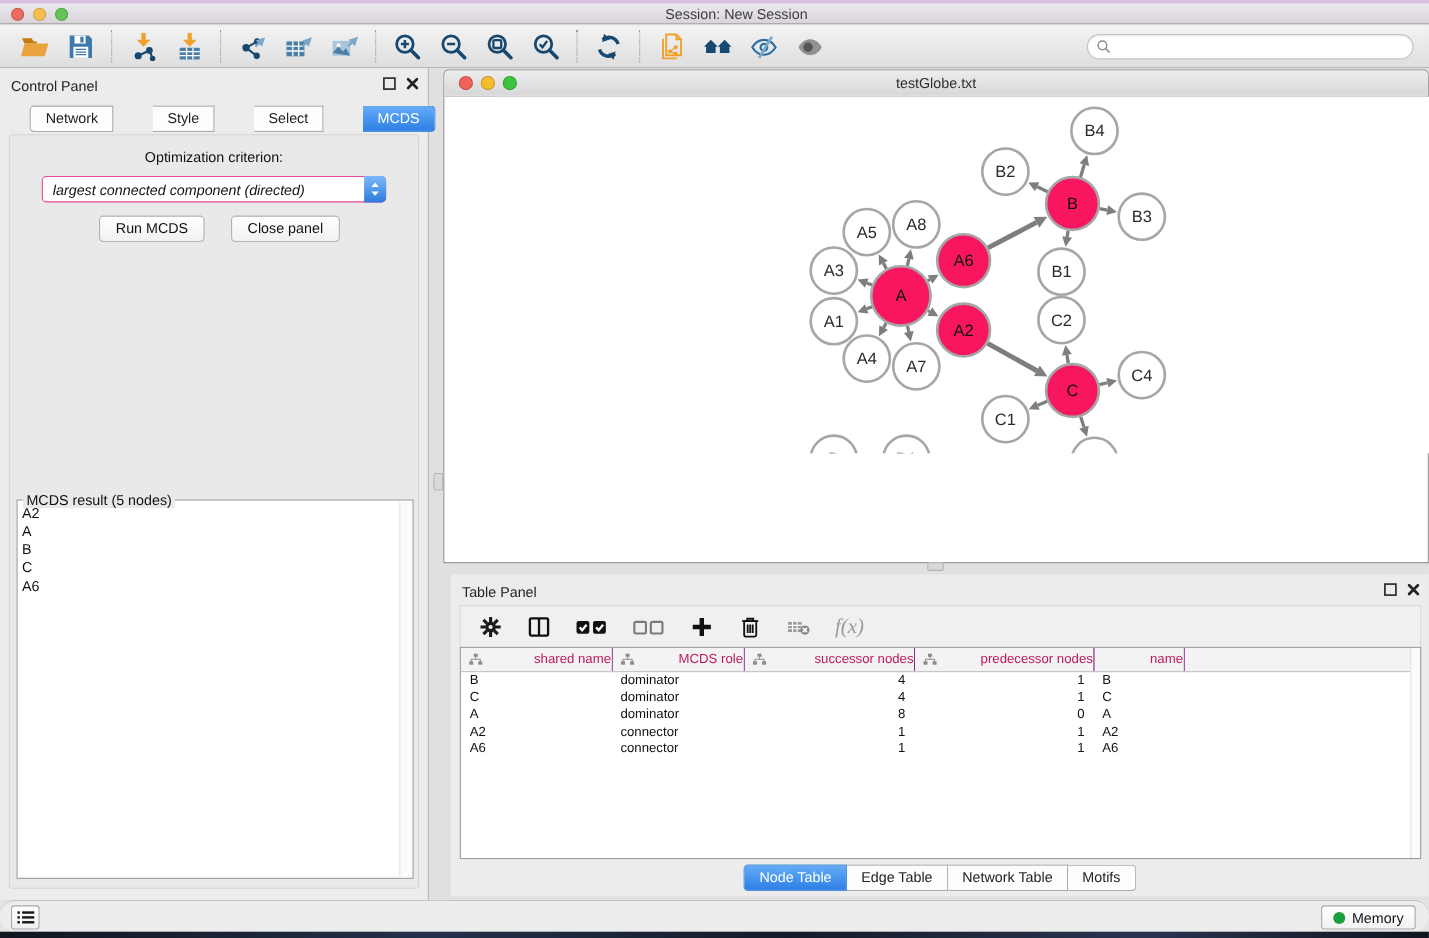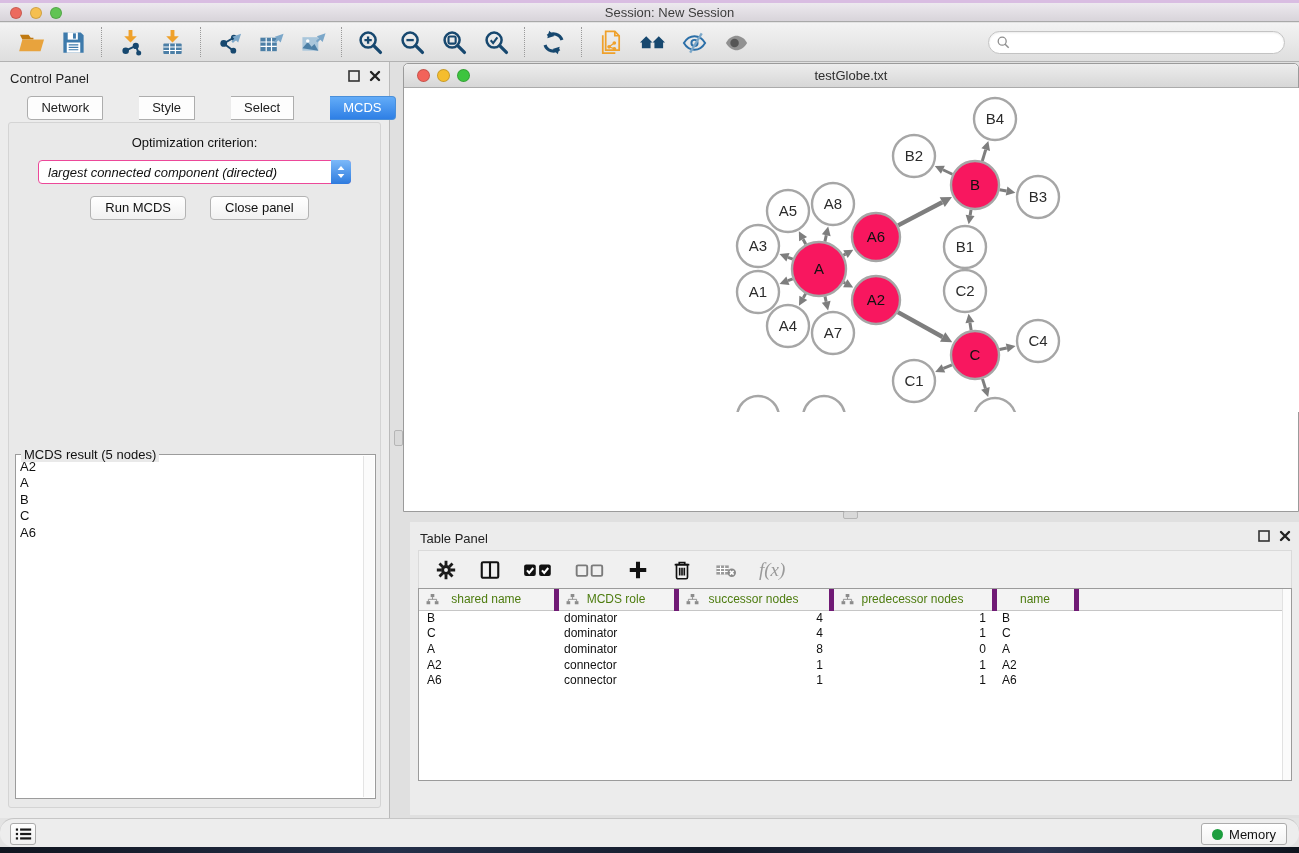--- a/index.html
+++ b/index.html
@@ -90,22 +90,22 @@
   .tp-toolbar { position:absolute; top:28px; left:8px; right:7px; height:38px;
     background:#F0F0F0; border:1px solid #DADADA; border-bottom:none;
     display:flex; align-items:center; gap:22px; padding-left:16px; }
   .tp-btn { background:none; border:none; cursor:pointer; display:flex; align-items:center; justify-content:center; height:28px; }
   .tp-btn svg { height:22px; }
   .fx-label { font-family:"Liberation Serif",serif; font-style:italic; font-size:19px; color:#9A9A9A; }
   .table-wrap { position:absolute; top:66px; left:8px; right:7px; bottom:34px;
     background:#fff; border:1px solid #9B9B9B; overflow:hidden; }
   table.data { border-collapse:collapse; width:100%; table-layout:fixed; }
   table.data th { height:21px; background:#F3F3F3; border-bottom:1px solid #C6C6C6;
-    border-right:5px solid #701a75; font-size:12px; font-weight:normal; color:#4d7c0f;
-    position:relative; text-align:center; }
+    border-right:1px solid #701a75; font-size:12px; font-weight:normal; color:#be185d;
+    position:relative; text-align:right; }
   table.data th .tree-ic { position:absolute; left:7px; top:5px; }
   table.data td { font-size:12px; color:#111; height:15.6px; padding:0 8px; white-space:nowrap; overflow:hidden; }
   td.al { text-align:left; } td.ar { text-align:right; padding-right:14px; }
   .tbl-scroll { position:absolute; top:0; bottom:0; right:0; width:9px; background:#FBFBFB; border-left:1px solid #E2E2E2; }
   .tp-tabs { position:absolute; bottom:5px; left:0; width:100%; display:flex; justify-content:center; }
 
   
   .statusbar { position:absolute; bottom:6px; left:0; width:1299px; height:29px;
     background:#EDEDED; border-top:1px solid #C6C6C6;border-radius:14px; }
   .list-btn { position:absolute; left:10px; top:4px; width:26px; height:22px;
@@ -629,20 +629,26 @@
               <td class="al">connector</td>
               <td class="ar">1</td>
               <td class="ar">1</td>
               <td class="al">A6</td>
               <td></td>
             </tr>
           </tbody>
       </table>
       <div class="tbl-scroll"></div>
     </div>
+    <div class="tp-tabs" id="tp-tabs">
+        <div class="seg-tab selected">Node Table</div>
+        <div class="seg-tab">Edge Table</div>
+        <div class="seg-tab">Network Table</div>
+        <div class="seg-tab">Motifs</div>
+      </div>
   </div>
 </div>
 
 <div class="statusbar">
   <div class="list-btn">
     <svg viewBox="0 0 20 16" width="17" height="14">
       <g fill="#1a1a1a">
           <rect x="1" y="1.5" width="2.6" height="2.6"></rect>
           <rect x="1" y="6.7" width="2.6" height="2.6"></rect>
           <rect x="1" y="11.9" width="2.6" height="2.6"></rect>

